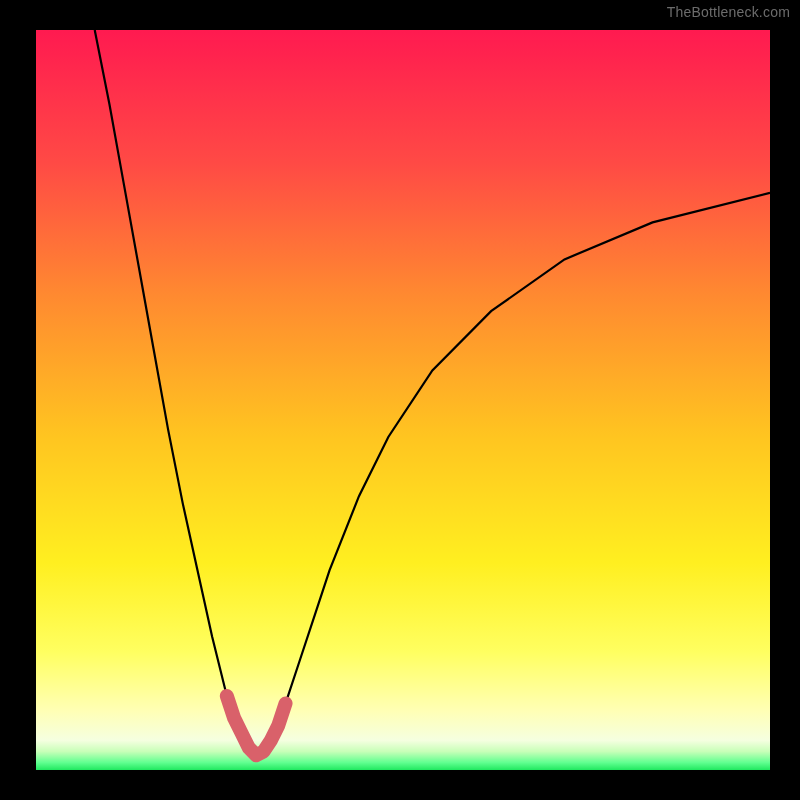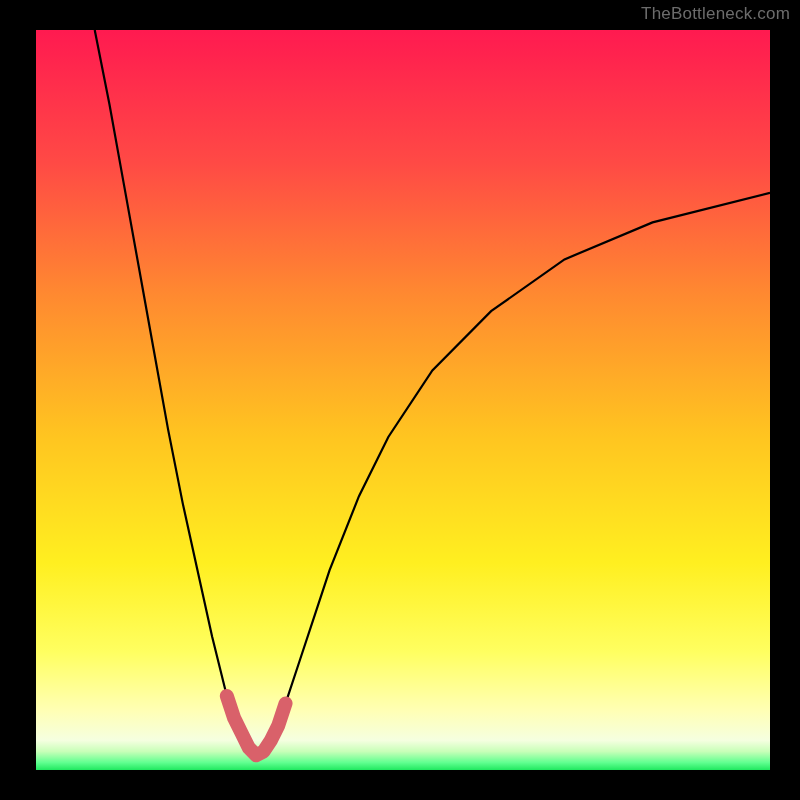--- a/index.html
+++ b/index.html
@@ -17,21 +17,21 @@
     left: 0;
     width: 800px;
     height: 800px;
     background: #000;
   }
   .watermark {
     position: absolute;
     top: 4px;
     right: 10px;
     color: #6c6c6c;
-    font-size: 17px;
+    font-size: 14px;
     font-weight: 500;
     letter-spacing: 0.2px;
     z-index: 10;
   }
   .plot-area {
     position: absolute;
     left: 36px;
     top: 30px;
     width: 734px;
     height: 740px;

